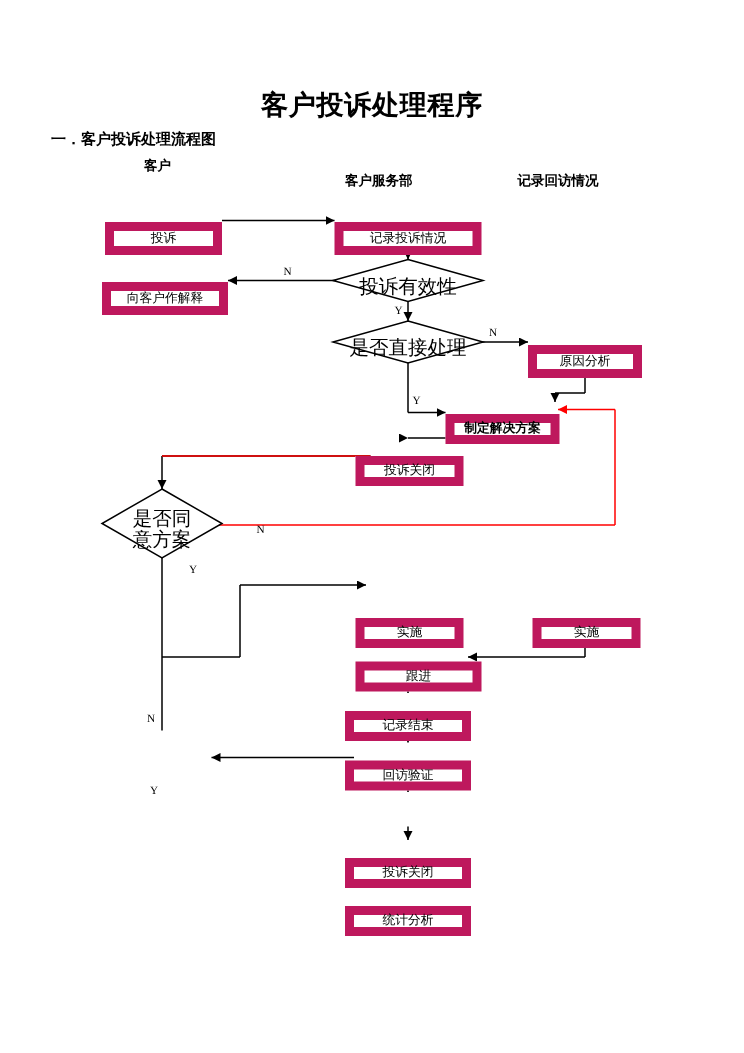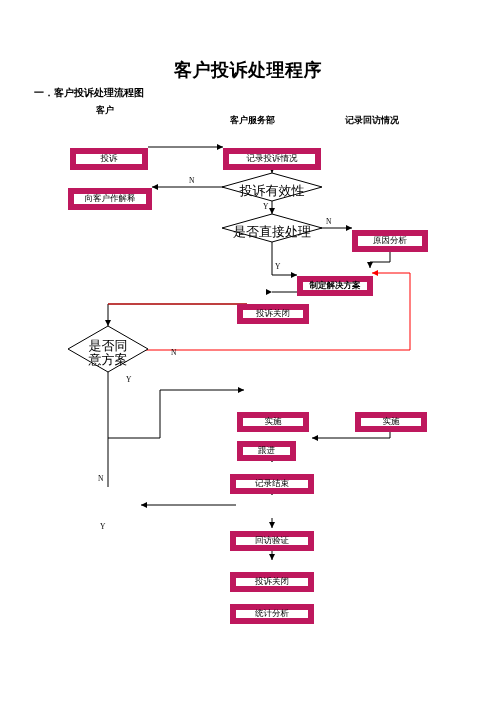--- a/index.html
+++ b/index.html
@@ -179,23 +179,23 @@
   </svg>
 
   <div class="box" style="left:70px; top:136px; width:78px; height:22px;">投诉</div>
   <div class="box" style="left:68px; top:176px; width:84px; height:22px;">向客户作解释</div>
   <div class="box" style="left:223px; top:136px; width:98px; height:22px;">记录投诉情况</div>
   <div class="box" style="left:352px; top:218px; width:76px; height:22px;">原因分析</div>
   <div class="box" style="left:297px; top:264px; width:76px; height:20px;font-weight:bold;">制定解决方案</div>
   <div class="box" style="left:237px; top:292px; width:72px; height:20px;">投诉关闭</div>
   <div class="box" style="left:237px; top:400px; width:72px; height:20px;">实施</div>
   <div class="box" style="left:355px; top:400px; width:72px; height:20px;">实施</div>
-  <div class="box" style="left:237px; top:429px; width:59px; height:20px;">跟进</div>
+  <div class="box" style="left:237px; top:429px; width:84px; height:20px;">跟进</div>
   <div class="box" style="left:230px; top:462px; width:84px; height:20px;">记录结束</div>
-  <div class="box" style="left:230px; top:519px; width:84px; height:20px;">回访验证</div>
+  <div class="box" style="left:230px; top:495px; width:84px; height:20px;">回访验证</div>
   <div class="box" style="left:230px; top:560px; width:84px; height:20px;">投诉关闭</div>
   <div class="box" style="left:230px; top:592px; width:84px; height:20px;">统计分析</div>
 
   <div class="diamond-wrap" style="left:222px; top:173px; width:100px; height:28px;">
     <svg width="100" height="28">
         <polygon points="50,0 100,14 50,28 0,14" fill="#fff" stroke="#000" stroke-width="1"></polygon>
       </svg>
     <div class="diamond-label">投诉有效性</div>
   </div>
 

